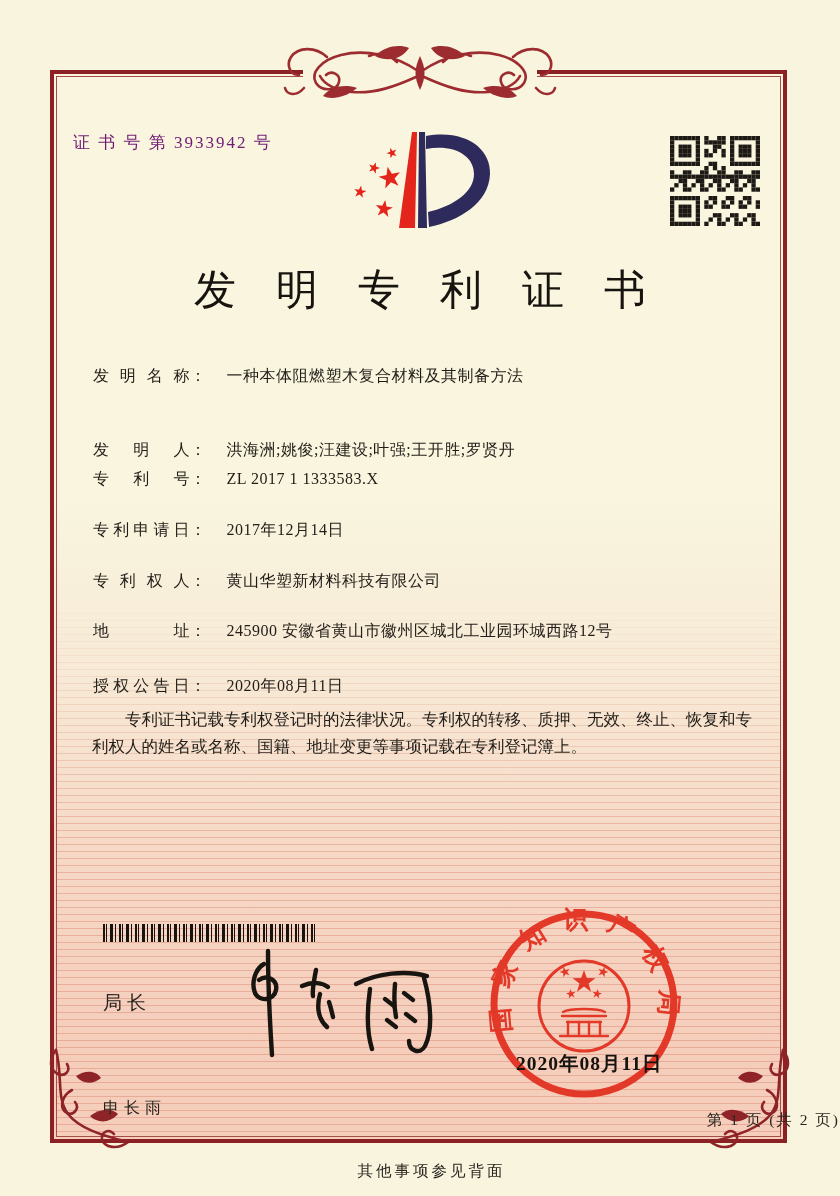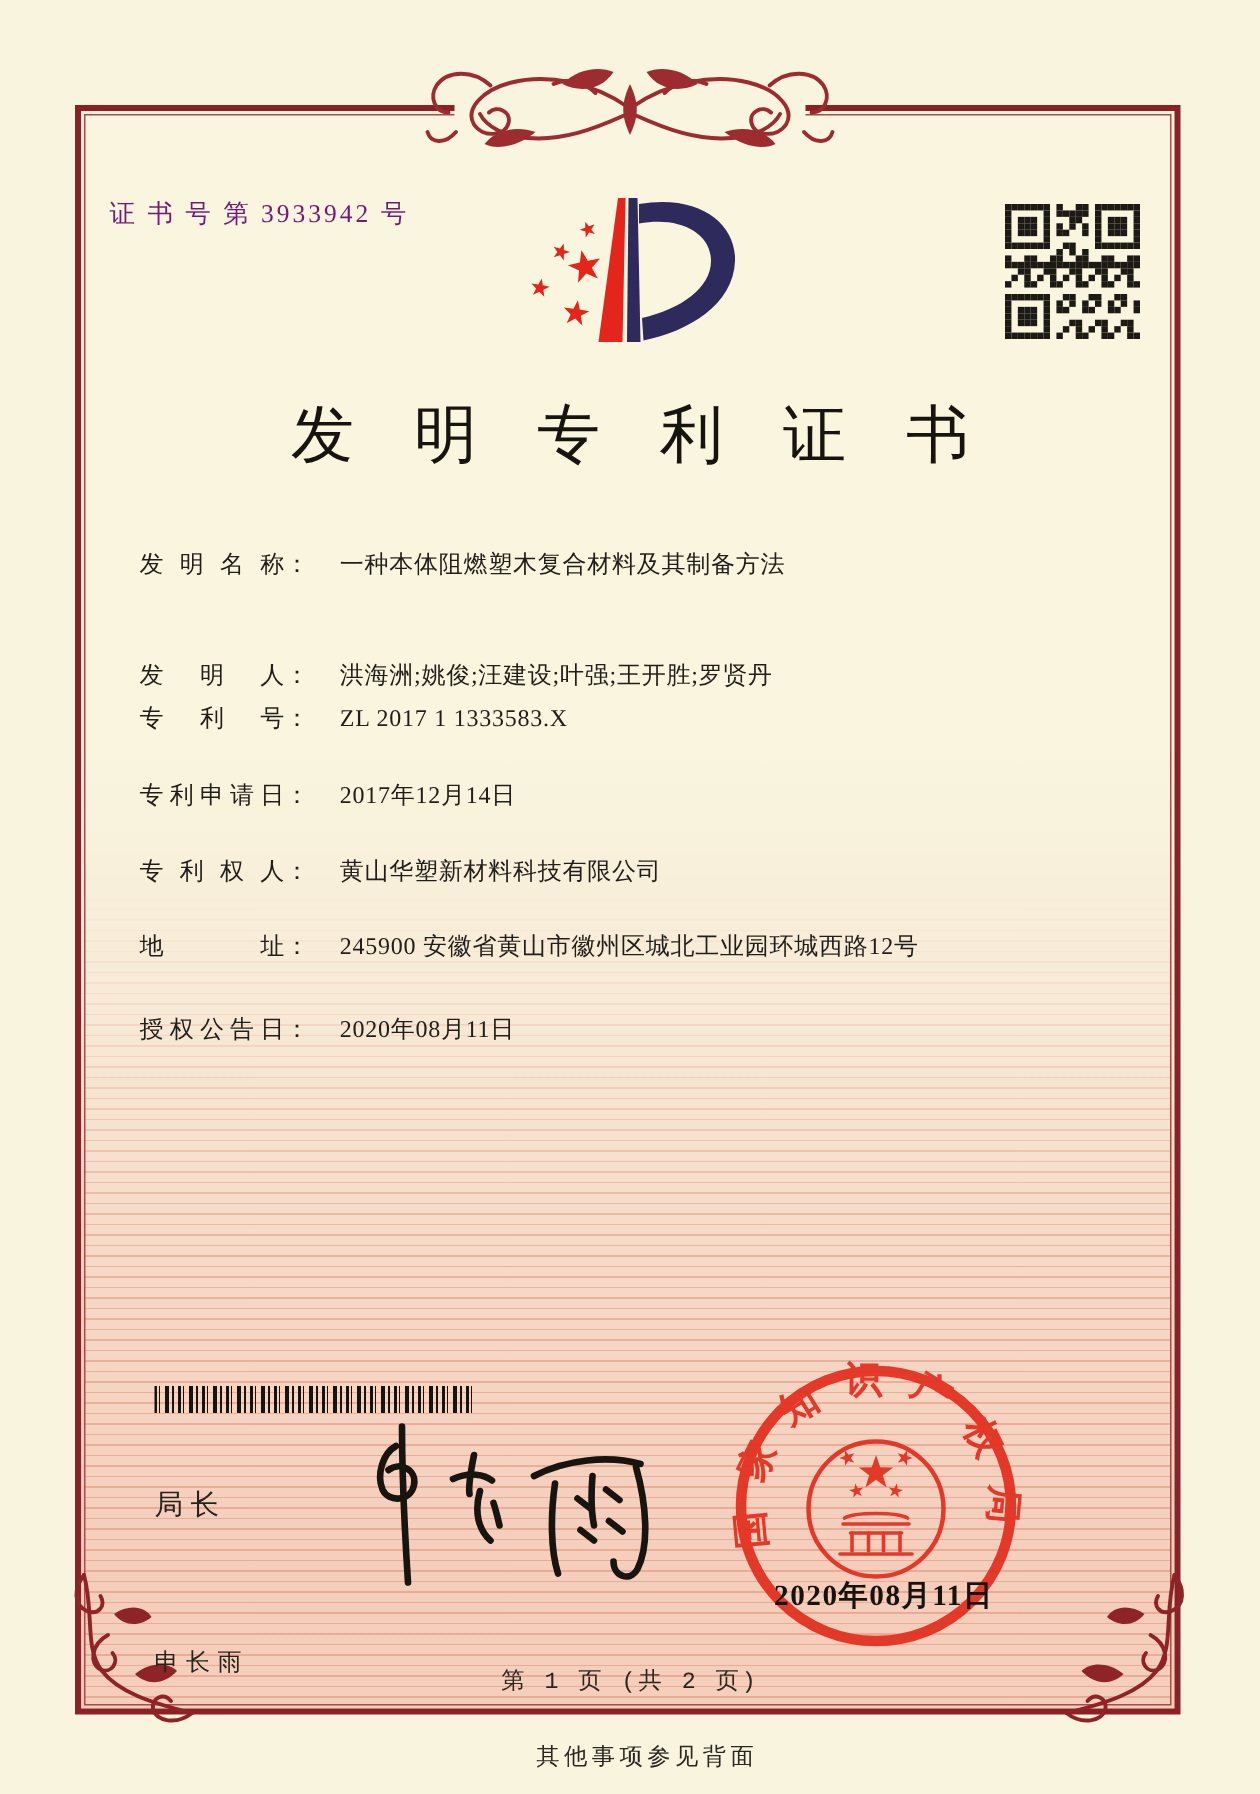--- a/index.html
+++ b/index.html
@@ -45,21 +45,21 @@
     left:103px;top:924px;width:215px;height:18px;
     background:repeating-linear-gradient(90deg,
       #17130e 0 2px,transparent 2px 3px,
       #17130e 3px 4px,transparent 4px 7px,
       #17130e 7px 10px,transparent 10px 12px,
       #17130e 12px 13px,transparent 13px 16px);
   }
   .director-title{left:103px;top:990px;font-size:19px;letter-spacing:5px;font-family:Liberation Mono, monospace;color:#26221c;}
   .director-name{left:103px;top:1064px;font-size:16px;letter-spacing:5px;font-family:"Liberation Sans","DejaVu Sans",sans-serif;color:#26221c;margin-top:34px;}
   .seal-date{left:516px;top:1050px;font-size:19.5px;font-weight:700;letter-spacing:1px;color:#16130f;z-index:6;}
-  .page-info{left:0;right:0;top:1110px;text-align:center;font-size:15.5px;letter-spacing:2px;color:#2a2620;font-family:Liberation Mono, monospace;}
+  .page-info{left:0;right:0;top:1110px;text-align:right;font-size:15.5px;letter-spacing:2px;color:#2a2620;}
   .back-note{left:0;right:0;top:1161px;text-align:center;font-size:15.5px;letter-spacing:3px;color:#2a2620;padding-left:23px;}
   svg{display:block;}
 </style>
 </head>
 <body>
 
 <div class="abs frame">
   <div class="waves"></div>
   <div class="frame-inner"></div>
 </div>
@@ -374,20 +374,21 @@
 </div>
 <div class="abs row" style="top:621px">
   <span class="lbl">地址</span><span>：</span><span class="val">245900 安徽省黄山市徽州区城北工业园环城西路12号</span>
 </div>
 
 <div class="abs row" style="top:676px">
   <span class="lbl">授权公告日</span><span>：</span><span class="val">2020年08月11日</span>
 </div>
 
 <div class="abs paras">
+  <p>专利证书记载专利权登记时的法律状况。专利权的转移、质押、无效、终止、恢复和专利权人的姓名或名称、国籍、地址变更等事项记载在专利登记簿上。</p>
 </div>
 
 <div class="abs barcode"></div>
 
 <div class="abs director-title">局长</div>
 <div class="abs director-name">申长雨</div>
 
 <svg class="abs" style="left:228px;top:948px;z-index:7;" width="212" height="112" viewBox="0 0 212 112">
   <g stroke="#18140f" stroke-width="4.4" fill="none" stroke-linecap="round" stroke-linejoin="round">
     <path d="M36,16 C27,21 23,35 27,45 C31,54 46,53 48,42 C50,32 39,26 31,32"></path>

